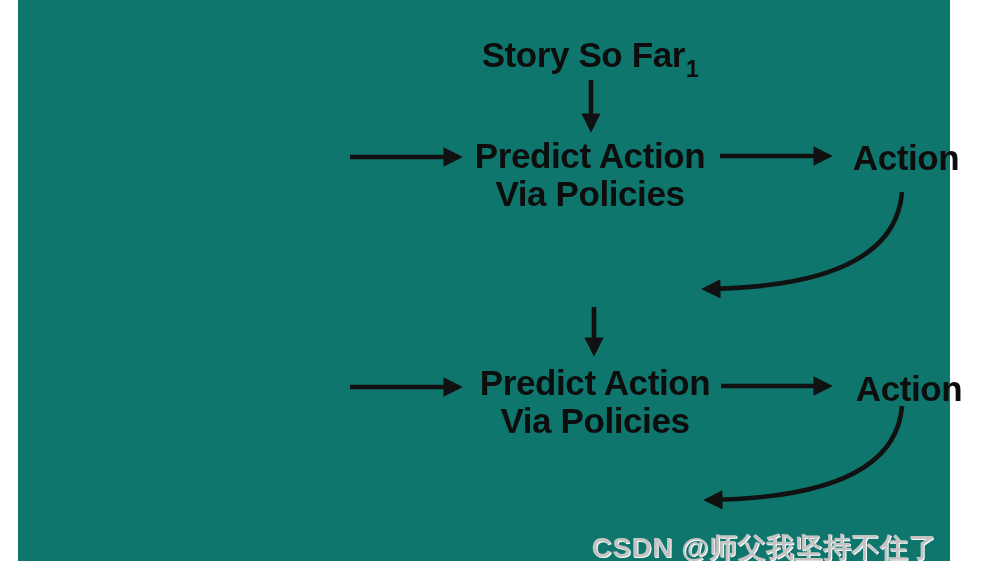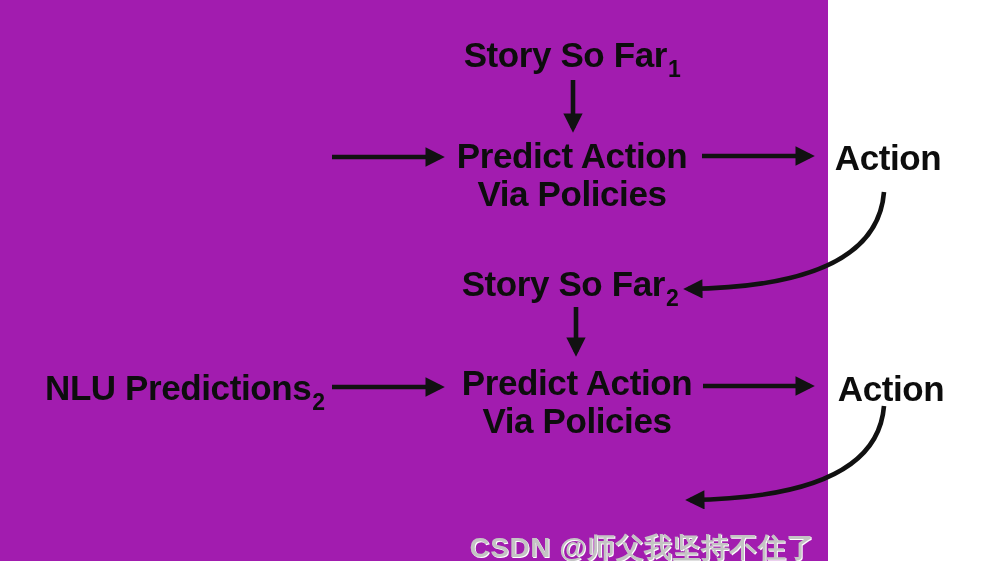--- a/index.html
+++ b/index.html
@@ -4,22 +4,23 @@
 <style>
   html, body { margin: 0; padding: 0; }
   body {
     width: 1000px; height: 561px;
     background: #ffffff;
     font-family: "Liberation Sans", "DejaVu Sans", sans-serif;
     overflow: hidden;
   }
   #canvas {
     position: relative;
-    width: 828px; height: 561px;
-    background: #a21caf;
+    width: 932px; height: 561px;
+    background: #0f766e;
+    margin-left: 18px;
   }
   #arrows {
     position: absolute; left: 0; top: 0;
     width: 1000px; height: 561px;
     pointer-events: none;
   }
   .node {
     position: absolute;
     font-weight: bold;
     font-size: 35px;
@@ -74,23 +75,21 @@
   <div class="node center" style="left:572px; top:57px"><span>Story So Far</span><span class="sub">1</span></div>
 
 
   <div class="node center" style="left:572px; top:175px">
     <div>Predict Action</div>
     <div>Via Policies</div>
   </div>
 
   <div class="node center" style="left:888px; top:158px"><span>Action</span></div>
 
-  <div class="node center" style="left:570px; top:286px"><span>Story So Far</span><span class="sub">2</span></div>
 
-  <div class="node vcenter" style="left:45px; top:390px"><span>NLU Predictions</span><span class="sub">2</span></div>
 
   <div class="node center" style="left:577px; top:402px">
     <div>Predict Action</div>
     <div>Via Policies</div>
   </div>
 
   <div class="node center" style="left:891px; top:389px"><span>Action</span></div>
 
 
   <div class="watermark">CSDN @师父我坚持不住了</div>

